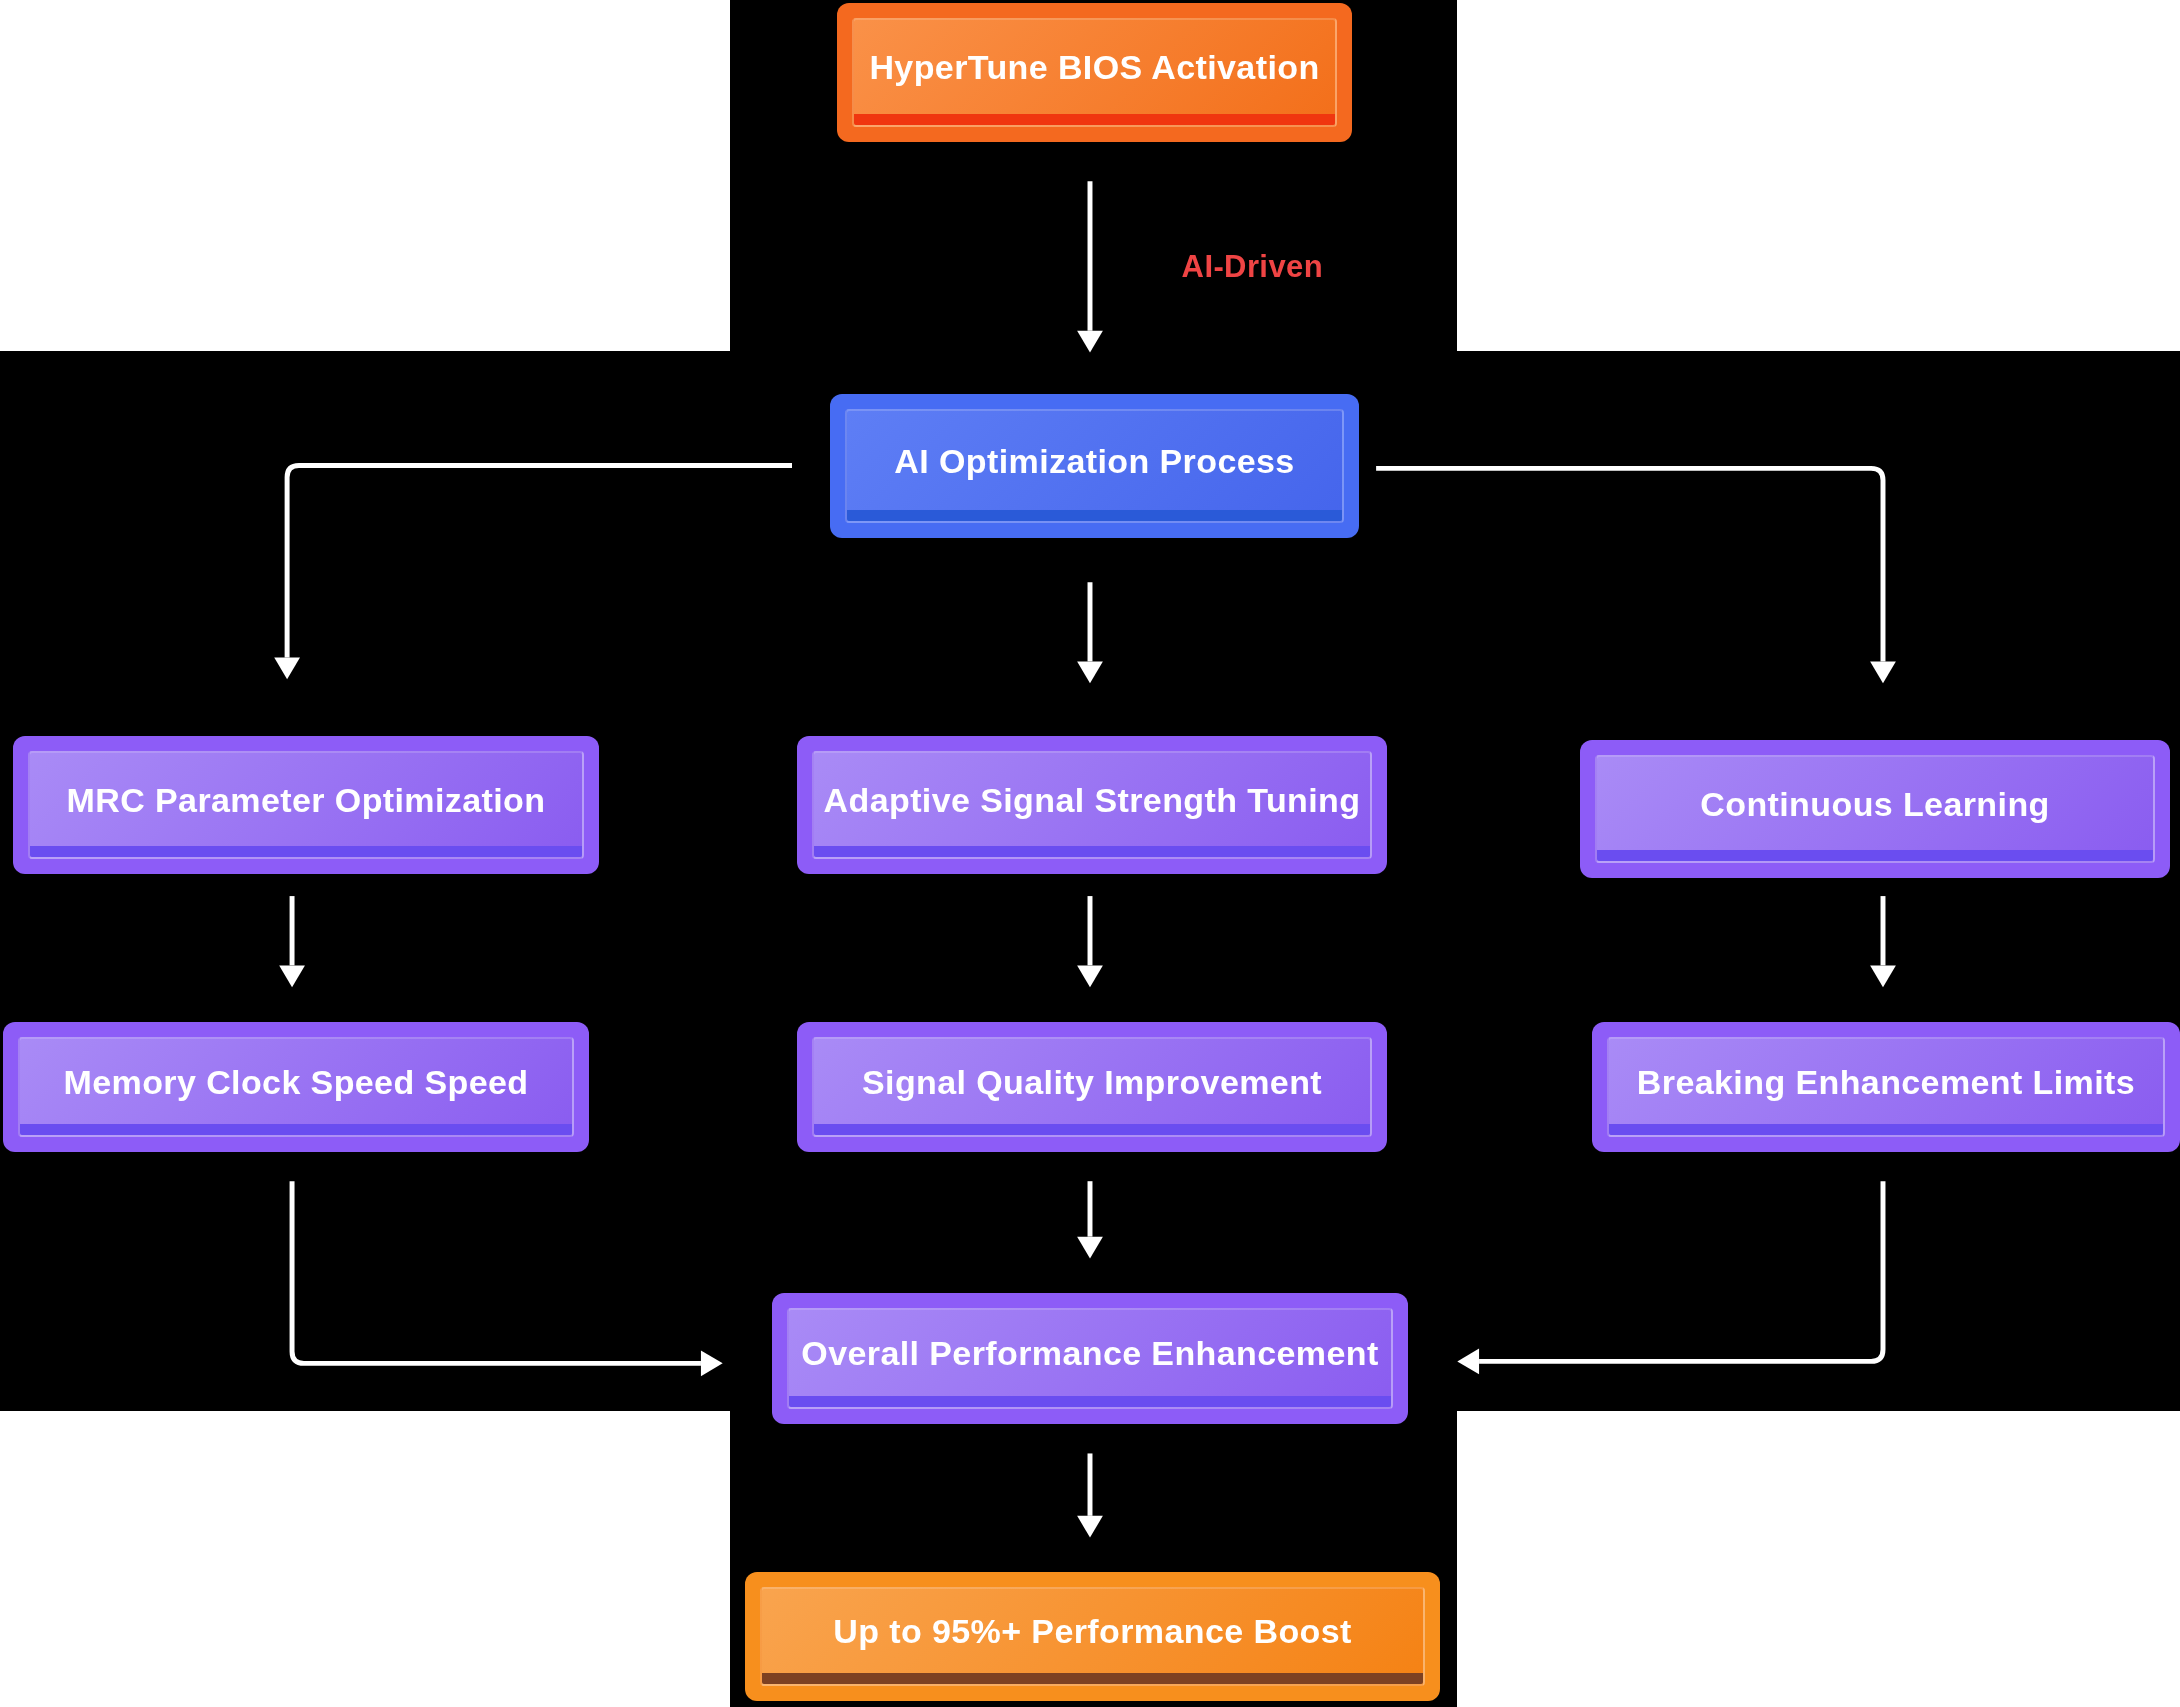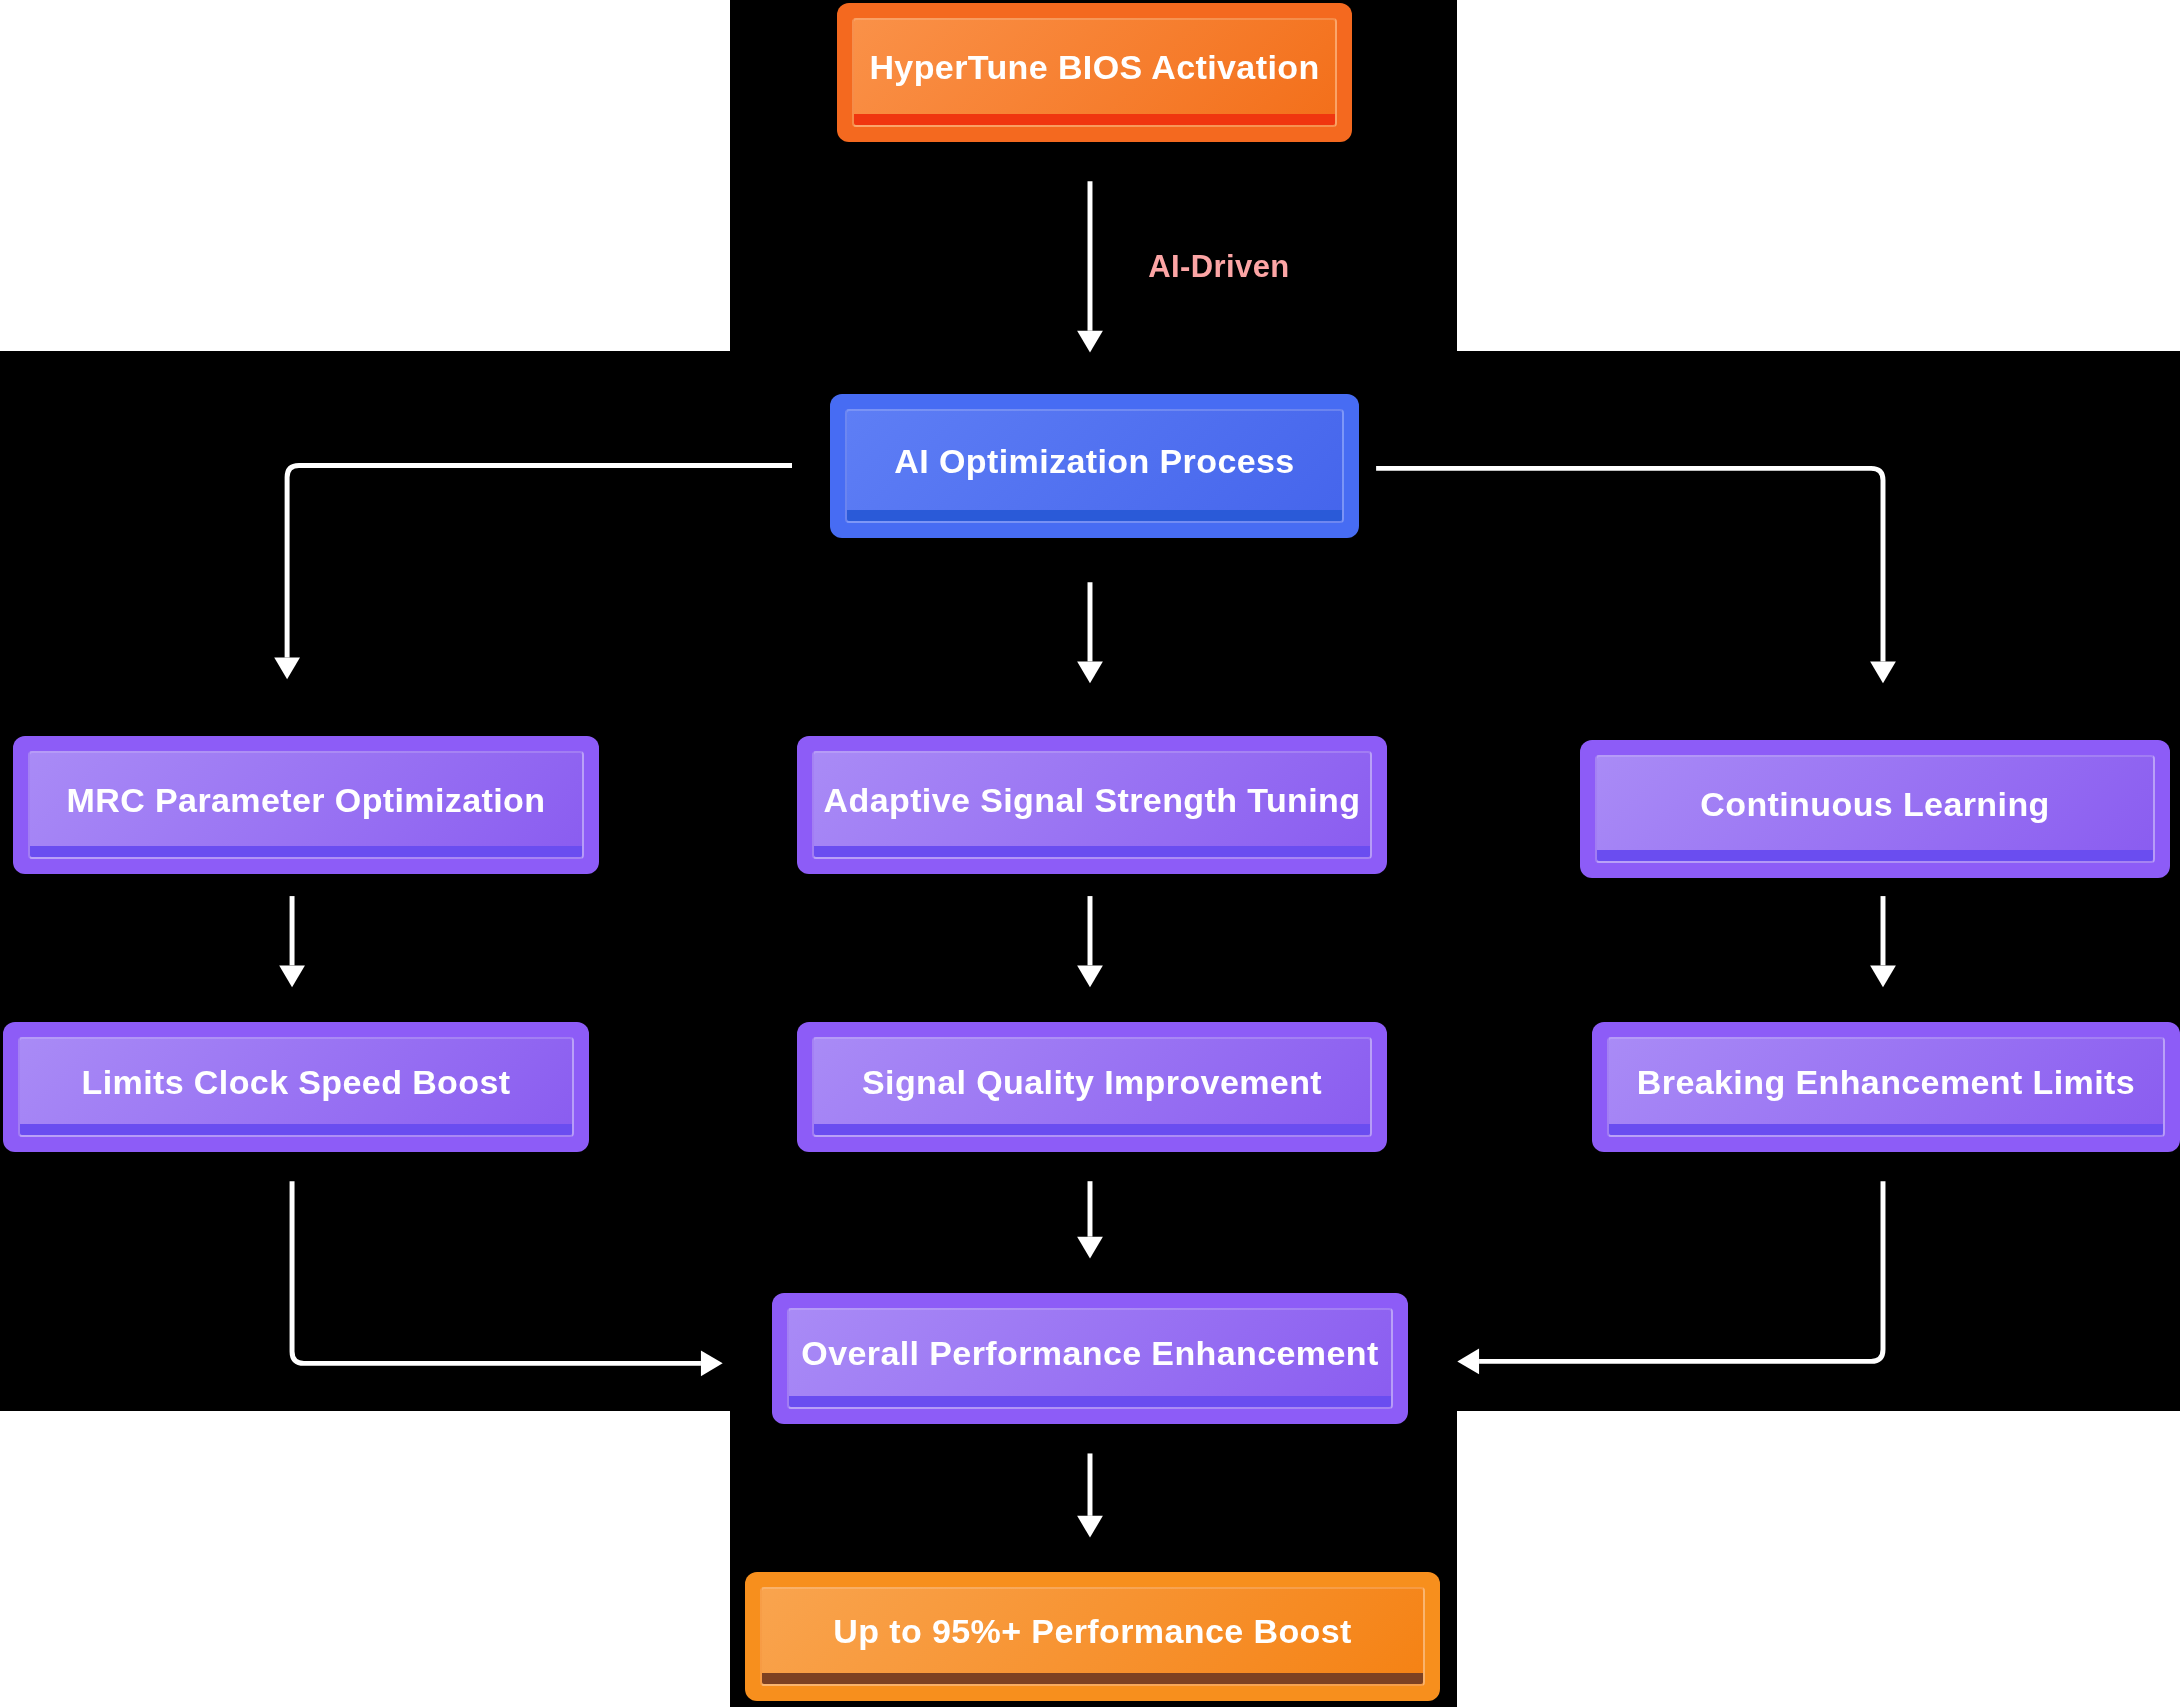--- a/index.html
+++ b/index.html
@@ -27,22 +27,22 @@
   .node.blue .strip{background:#2a5ad8;}
 
   .node.orange1{background:#f4691f;}
   .node.orange1 .inner{background:linear-gradient(135deg,#fa9148 0%,#f36f1a 100%);}
   .node.orange1 .strip{background:#f0360f;}
 
   .node.orange2{background:#f78f1d;}
   .node.orange2 .inner{background:linear-gradient(135deg,#f9a44e 0%,#f58214 100%);}
   .node.orange2 .strip{background:#7d4122;}
 
-  .edge-label{position:absolute;z-index:4;color:#fca5a5;font-weight:700;font-size:31px;
-              text-align:center;letter-spacing:0.4px;}
+  .edge-label{position:absolute;z-index:4;color:#ef4444;font-weight:700;font-size:31px;
+              text-align:right;letter-spacing:0.4px;}
 </style>
 </head>
 <body>
 
 <div id="canvas">
 
   <div class="corner" style="left:0;top:0;width:730px;height:351px;"></div>
   <div class="corner" style="left:1457px;top:0;width:723px;height:351px;"></div>
   <div class="corner" style="left:0;top:1411px;width:730px;height:297px;"></div>
   <div class="corner" style="left:1457px;top:1411px;width:723px;height:297px;"></div>
@@ -126,21 +126,21 @@
 
   <div class="node purple" style="left:1580px;top:740px;width:590px;height:138px;text-align:right;">
     <div class="inner">
       <span class="label">Continuous Learning</span>
       <div class="strip"></div>
     </div>
   </div>
 
   <div class="node purple" style="left:3px;top:1022px;width:586px;height:130px;">
     <div class="inner">
-      <span class="label">Limits Clock Speed Boost</span>
+      <span class="label">Memory Clock Speed Speed</span>
       <div class="strip"></div>
     </div>
   </div>
 
   <div class="node purple" style="left:797px;top:1022px;width:590px;height:130px;">
     <div class="inner">
       <span class="label">Signal Quality Improvement</span>
       <div class="strip"></div>
     </div>
   </div>

